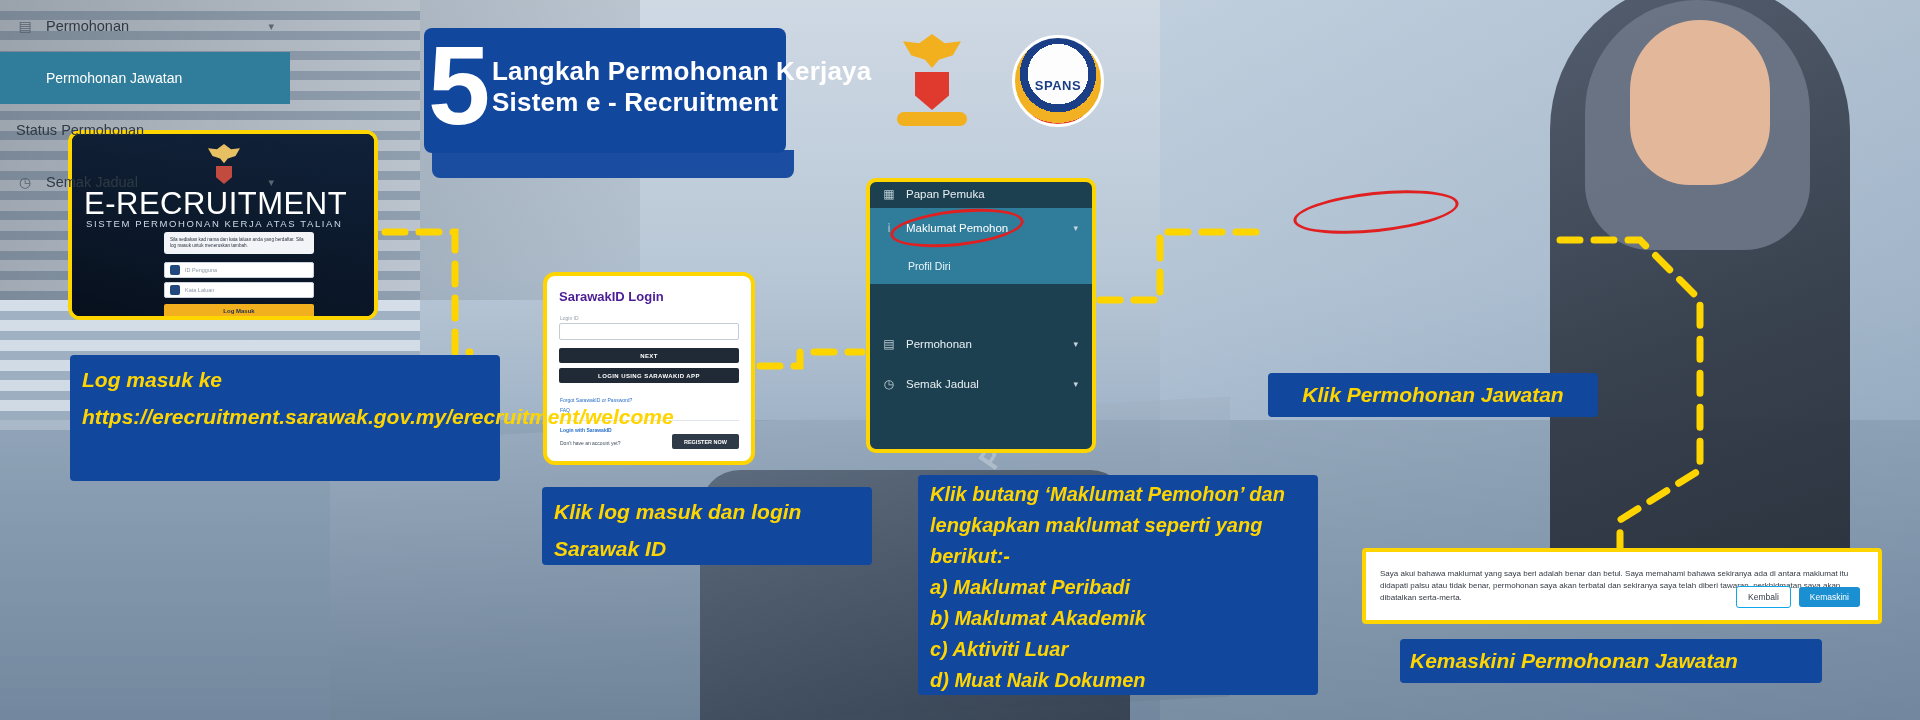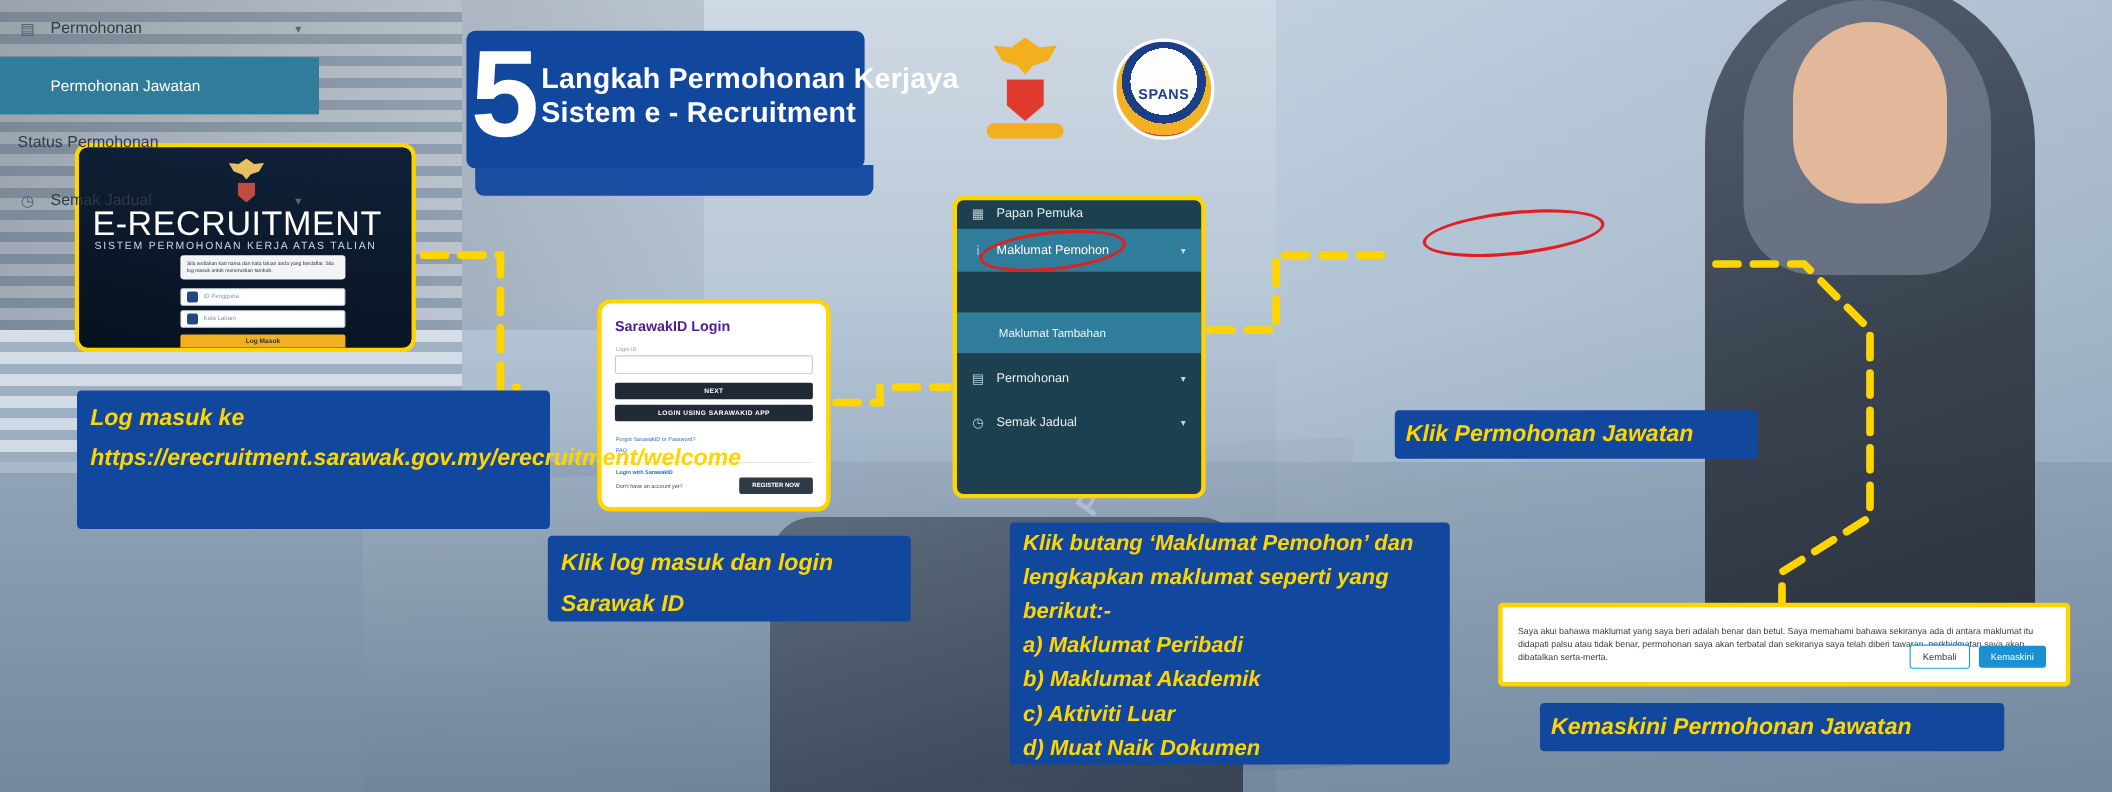--- a/index.html
+++ b/index.html
@@ -655,22 +655,22 @@
     <div class="menu-row" id="m-row0">
       <span class="mi">▦</span>
       <span>Papan Pemuka</span>
       <span class="cv"></span>
     </div>
     <div class="menu-row active" id="m-row1">
       <span class="mi">ℹ</span>
       <span>Maklumat Pemohon</span>
       <span class="cv">▾</span>
     </div>
-    <div class="menu-row sub" id="m-row3">
-      <span>Maklumat Tambahan</span>
+    <div class="menu-row sub" id="m-row2">
+      <span>Profil Diri</span>
     </div>
     <div class="menu-row" id="m-row4">
       <span class="mi">▤</span>
       <span>Permohonan</span>
       <span class="cv">▾</span>
     </div>
     <div class="menu-row" id="m-row5">
       <span class="mi">◷</span>
       <span>Semak Jadual</span>
       <span class="cv">▾</span>
@@ -700,22 +700,22 @@
 
   <div class="card" id="card-akuan">
     <div class="akuan-text">Saya akui bahawa maklumat yang saya beri adalah benar dan betul. Saya memahami bahawa sekiranya ada di antara maklumat itu didapati palsu atau tidak benar, permohonan saya akan terbatal dan sekiranya saya telah diberi tawaran, perkhidmatan saya akan dibatalkan serta-merta.</div>
     <div class="akuan-btns">
       <div class="btn-kembali">Kembali</div>
       <div class="btn-kemaskini">Kemaskini</div>
     </div>
   </div>
 
   <div class="cap" id="cap-1" style="white-space: pre-line;">Log masuk ke https://erecruitment.sarawak.gov.my/erecruitment/welcome</div>
-  <div class="cap" id="cap-2" style="white-space: pre-line;">Klik log masuk dan login Sarawak ID</div>
+  <div class="cap" id="cap-2" style="white-space: pre-line; margin-left: 44px;">Klik log masuk dan login Sarawak ID</div>
   <div class="cap" id="cap-3" style="white-space: pre-line; margin-left: 48px;">Klik butang ‘Maklumat Pemohon’ dan lengkapkan maklumat seperti yang berikut:-
 a) Maklumat Peribadi
 b) Maklumat Akademik
 c) Aktiviti Luar
 d) Muat Naik Dokumen</div>
-  <div class="cap" id="cap-4" style="white-space: pre-line;">Klik Permohonan Jawatan</div>
+  <div class="cap" id="cap-4" style="white-space: pre-line; text-align: center;">Klik Permohonan Jawatan</div>
   <div class="cap" id="cap-5" style="white-space: pre-line;">Kemaskini Permohonan Jawatan</div>
 
 </div>
 
 </body></html>

